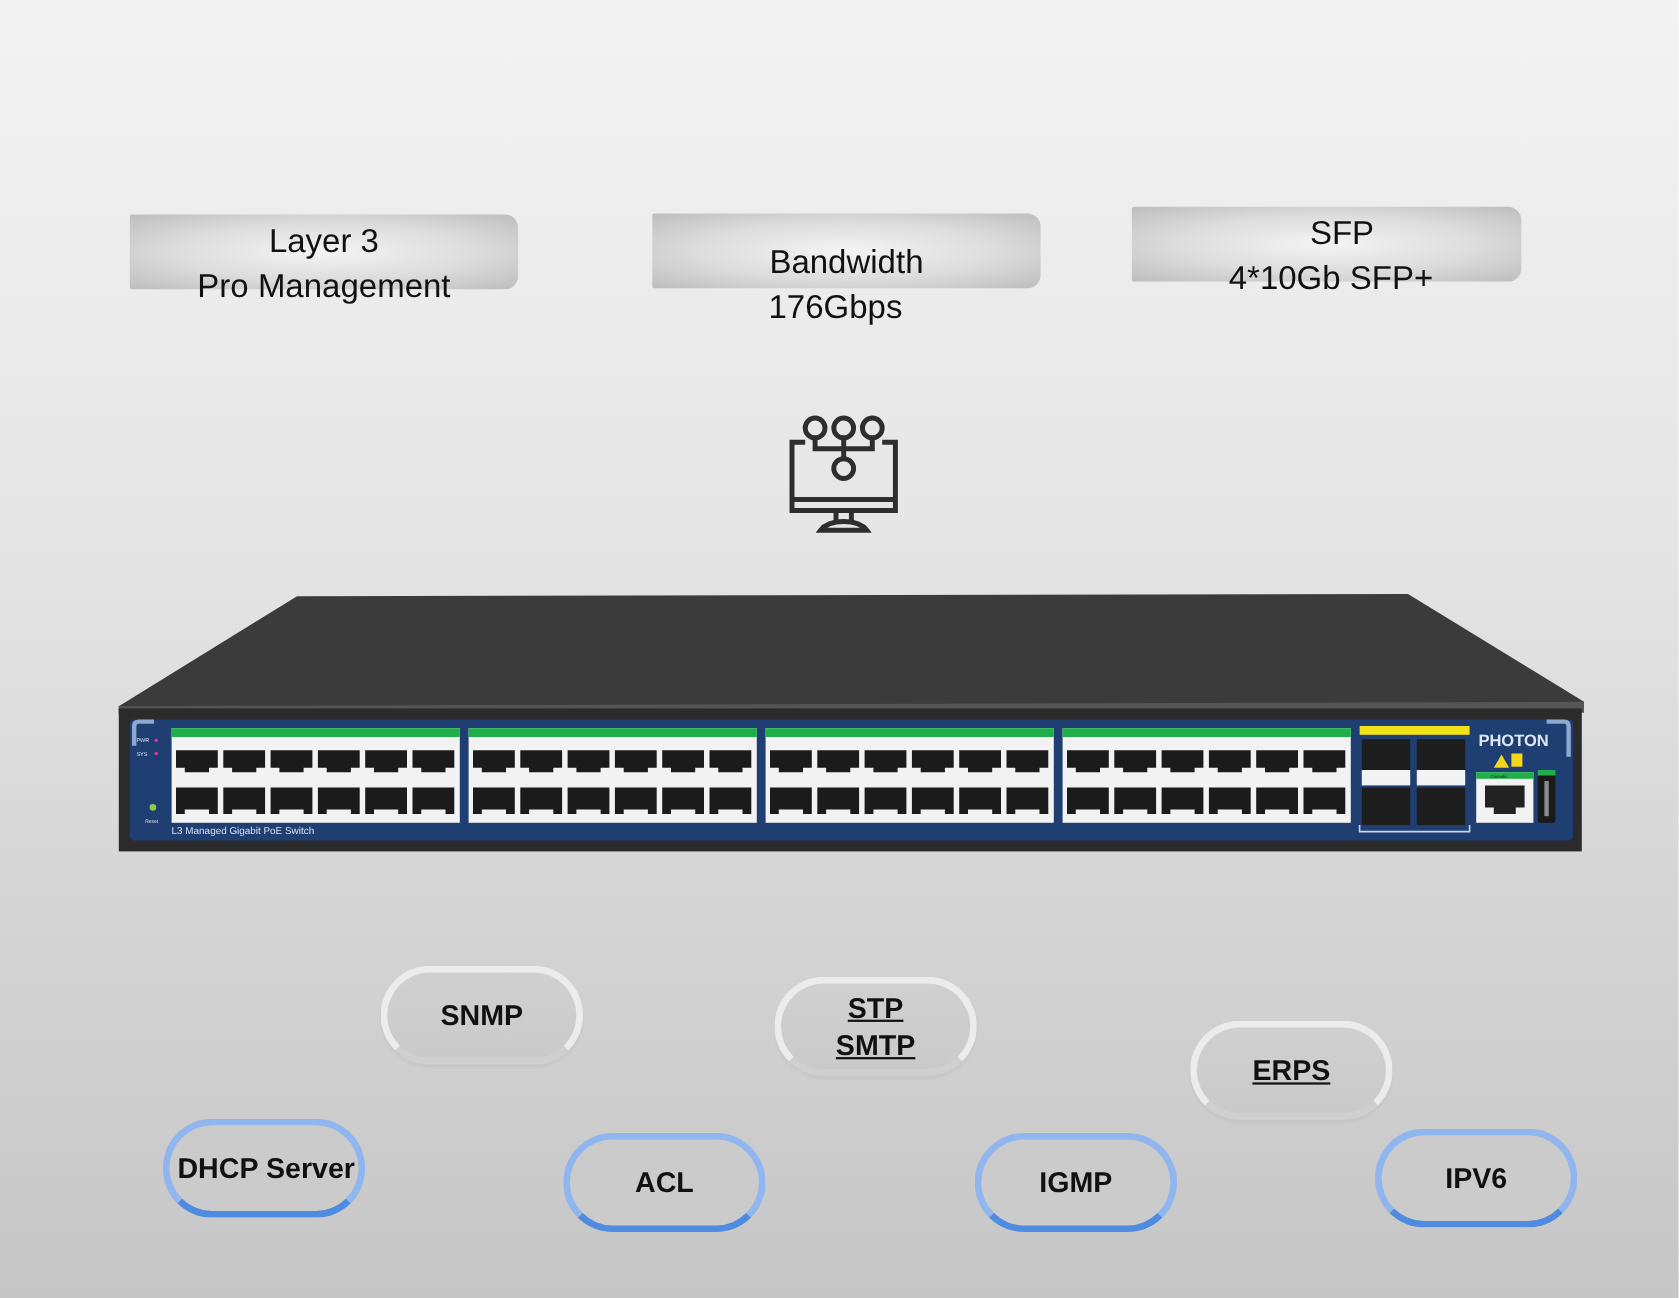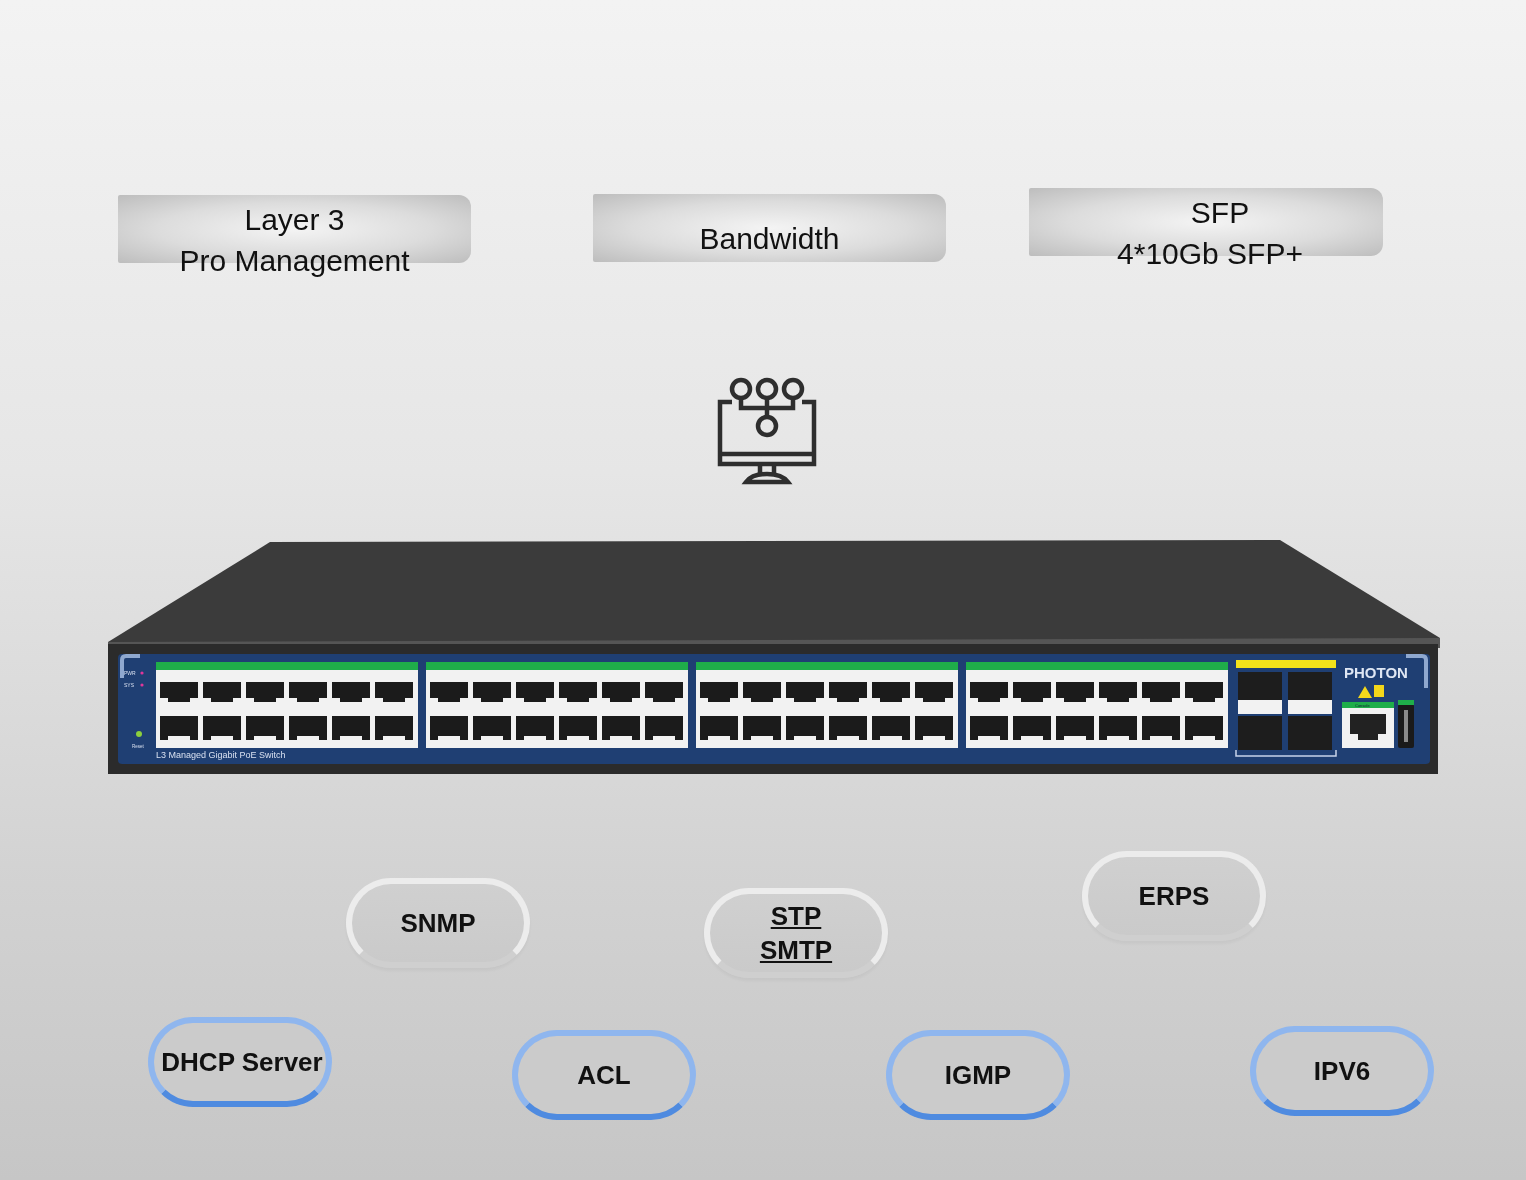--- a/index.html
+++ b/index.html
@@ -27,20 +27,21 @@
 </style>
 </head>
 <body>
 
 <div class="tag" id="tag0">
   <span>Layer 3</span>
   <span>Pro Management</span>
 </div>
 <div class="tag" id="tag1">
   <span>Bandwidth</span>
+  <span style="margin-left:-20px">176Gbps</span>
 </div>
 <div class="tag" id="tag2">
   <span>SFP</span>
   <span style="margin-left:-20px">4*10Gb SFP+</span>
 </div>
 
 <div class="icon-wrap">
   <svg width="110" height="118" viewBox="0 0 110 118" fill="none" stroke="#2e2e2e" stroke-width="4.5">
     <circle cx="29" cy="17" r="9"></circle>
       <circle cx="55" cy="17" r="9"></circle>
@@ -150,21 +151,21 @@
 
 <div class="pill white" style="left:346px;top:878px;">
   <span>SNMP</span>
 </div>
 <div class="pill white" style="left:704px;top:888px;text-decoration:underline;">
   <div>
       <span>STP</span>
       <span>SMTP</span>
     </div>
 </div>
-<div class="pill white" style="left:1082px;top:851px;">
+<div class="pill white" style="left:1082px;top:928px;text-decoration:underline;">
   <span>ERPS</span>
 </div>
 <div class="pill blue" style="left:148px;top:1017px;justify-content:center;padding-left:4px;">
   <span>DHCP Server</span>
 </div>
 <div class="pill blue" style="left:512px;top:1030px;">
   <span>ACL</span>
 </div>
 <div class="pill blue" style="left:886px;top:1030px;">
   <span>IGMP</span>

